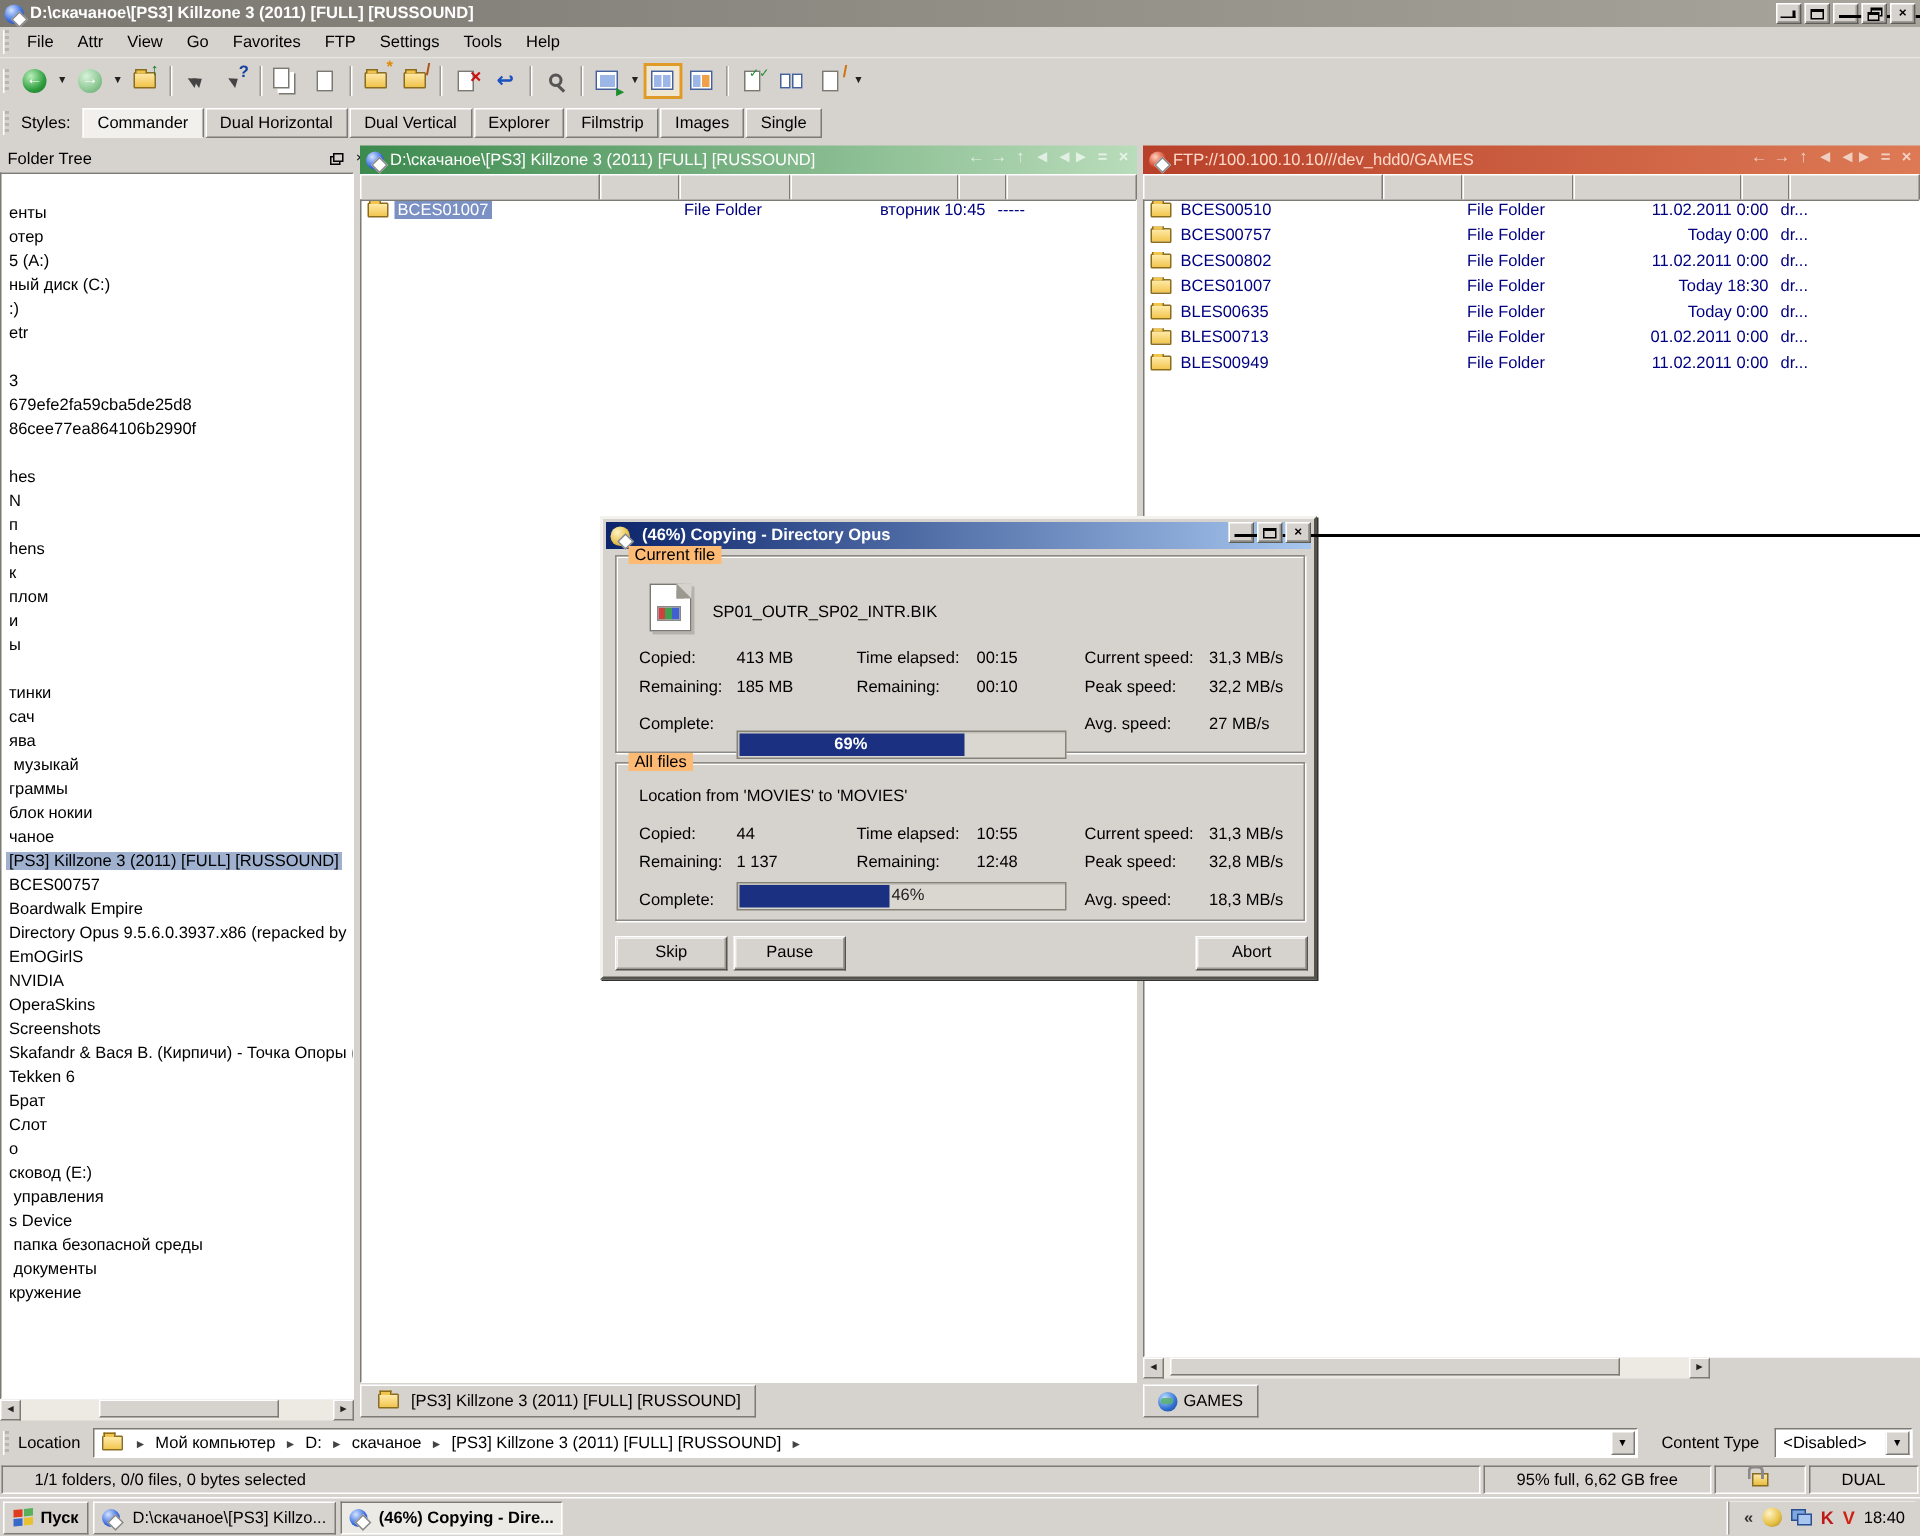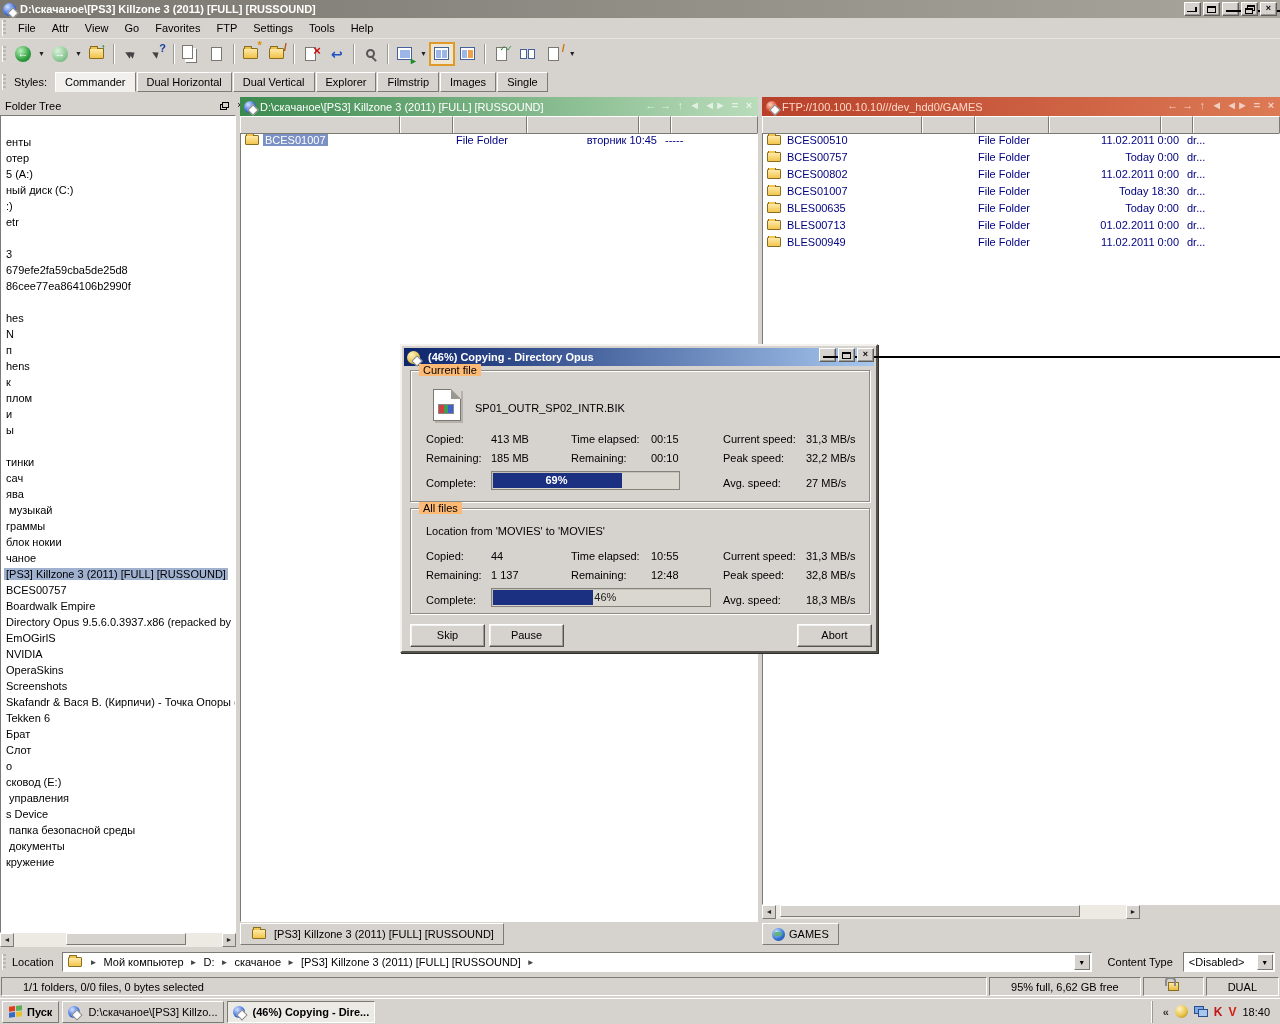--- a/index.html
+++ b/index.html
@@ -589,21 +589,21 @@
       <span class="abs" style="left:395px;top:62px">31,3 MB/s</span>
 
       <span class="abs" style="left:15px;top:81px">Remaining:</span>
       <span class="abs" style="left:80px;top:81px">185 MB</span>
       <span class="abs" style="left:160px;top:81px">Remaining:</span>
       <span class="abs" style="left:240px;top:81px">00:10</span>
       <span class="abs" style="left:312px;top:81px">Peak speed:</span>
       <span class="abs" style="left:395px;top:81px">32,2 MB/s</span>
 
       <span class="abs" style="left:15px;top:106px">Complete:</span>
-      <span class="pb" style="left:80px;top:100px;width:189px">
+      <span class="pb" style="left:80px;top:116px;width:220px">
         <span class="fill" style="width: 69%;"></span>
         <span class="plabel" style="width: 69%;">69%</span>
       </span>
       <span class="abs" style="left:312px;top:106px">Avg. speed:</span>
       <span class="abs" style="left:395px;top:106px">27 MB/s</span>
     </div>
 
     <div class="group g2">
       <span class="group-label">All files</span>
       <span class="abs" style="left:15px;top:16px">Location from 'MOVIES' to 'MOVIES'</span>

